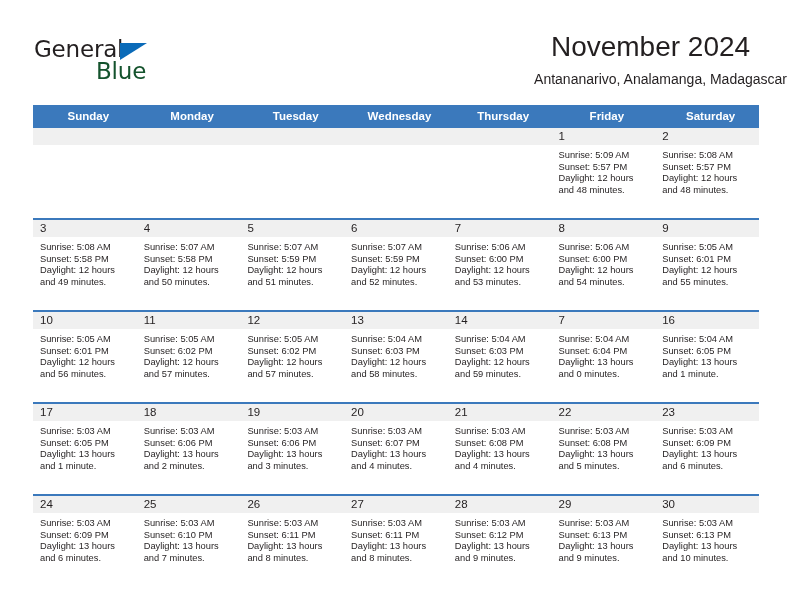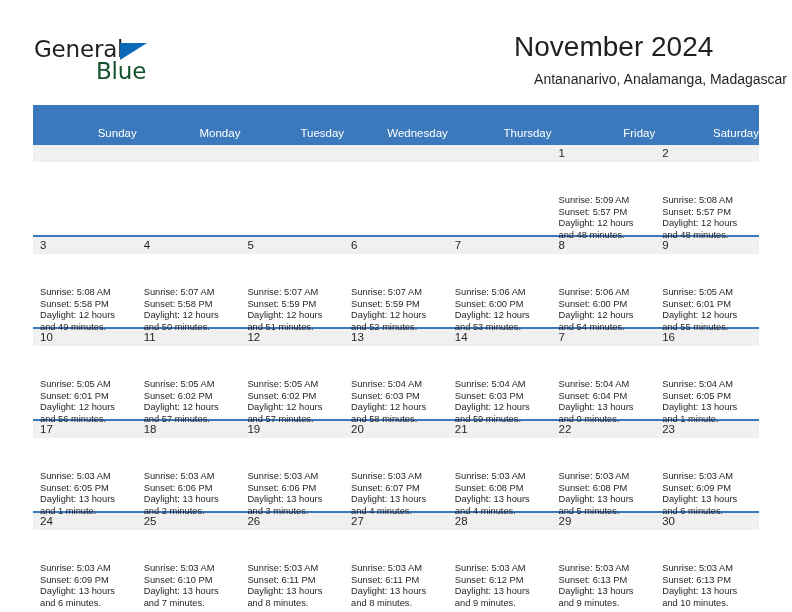--- a/index.html
+++ b/index.html
@@ -69,21 +69,21 @@
     color: #14532d;
     font-family: "DejaVu Sans", sans-serif;
     font-weight: 400;
     line-height: 26px;
   }
 
   .title-block {
     position: absolute;
     right: 34px;
     top: 30px;
-    text-align: left;
+    text-align: center;
   }
   .cal-title {
     font-size: 28px;
     font-weight: 400;
     color: #231f20;
     line-height: 34px;
     white-space: nowrap;
   }
   .cal-subtitle {
     font-size: 14px;
@@ -101,23 +101,23 @@
     left: 33px;
     top: 105px;
     width: 726px;
     border-collapse: collapse;
     table-layout: fixed;
   }
   .calendar th {
     background: #3b79bc;
     color: #ffffff;
     font-size: 11.5px;
-    font-weight: 400;
-    text-align: right;
-    padding: 22px 0 5px 7px;
+    font-weight: 700;
+    text-align: center;
+    padding: 5px 0 5px 7px;
     height: 10px;
     line-height: 13px;
     border: none;
   }
   .calendar td {
     vertical-align: top;
     padding: 0;
     border: none;
     width: 103.71px;
     height: 90px;
@@ -139,21 +139,20 @@
     line-height: 17px;
     padding-left: 7px;
     font-size: 11.5px;
     color: #231f20;
   }
   .cell-body {
     padding: 5px 8px 0 7px;
     font-size: 9.3px;
     line-height: 11.6px;
     color: #231f20;
-    margin-top: 28px;
   }
   .cell-body div {
     white-space: normal;
   }
   .cell.empty .cell-date {
     background: #f0f0f0;
   }
 </style>
 </head>
 <body>

